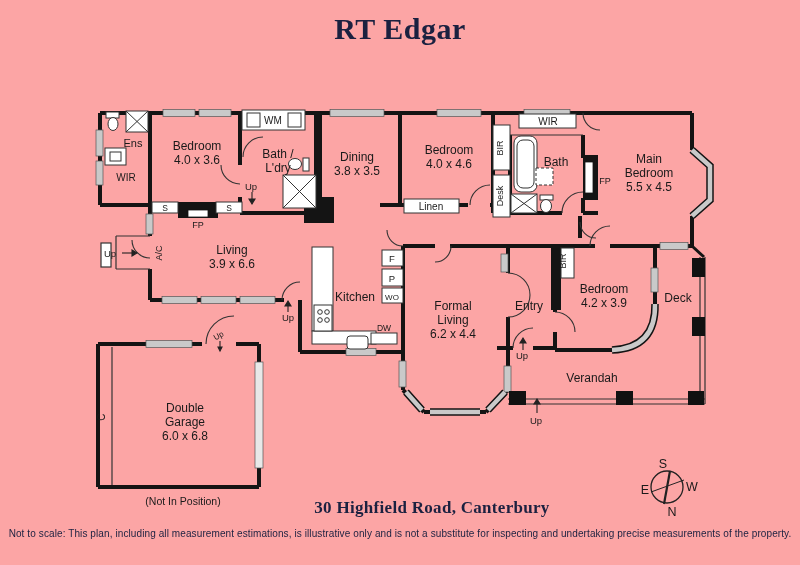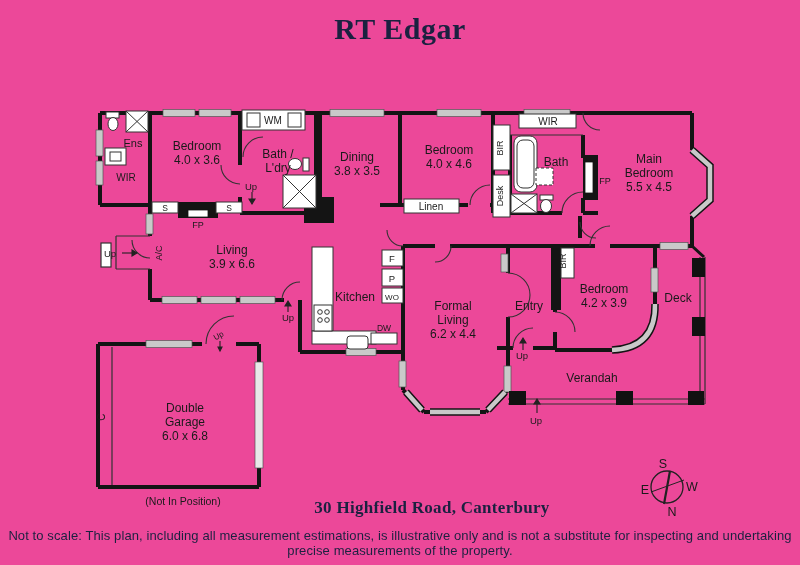--- a/index.html
+++ b/index.html
@@ -1,25 +1,25 @@
 <!DOCTYPE html>
 <html><head>
 <meta charset="utf-8">
 <style>
   html,body{margin:0;padding:0;background:#fff;}
-  .page{position:relative;width:800px;height:565px;background:#ec4899;overflow:hidden;
+  .page{position:relative;width:800px;height:565px;background:#fca5a5;overflow:hidden;
         font-family:"Liberation Sans","DejaVu Sans",sans-serif;}
   .brand{position:absolute;top:12px;left:0;width:100%;text-align:center;
          font-family:"Liberation Serif","DejaVu Serif",serif;font-weight:bold;
          font-size:30px;color:#1b2140;letter-spacing:.5px;}
   .address{position:absolute;top:498px;left:0;width:100%;text-align:center;
            font-family:"Liberation Serif","DejaVu Serif",serif;font-weight:bold;
            font-size:17px;color:#1b2140;letter-spacing:.3px;padding-left:32px;}
   .disclaimer{position:absolute;top:528px;left:0;width:100%;text-align:center;
-              font-size:13px;color:#1b2140;letter-spacing:.1px;}
+              font-size:10px;color:#1b2140;letter-spacing:.1px;}
   svg{position:absolute;left:0;top:0;}
   svg text{fill:#1a1a1a;}
 </style>
 </head>
 <body>
 
 <div class="page">
 
   <div class="brand">RT Edgar</div>
 

